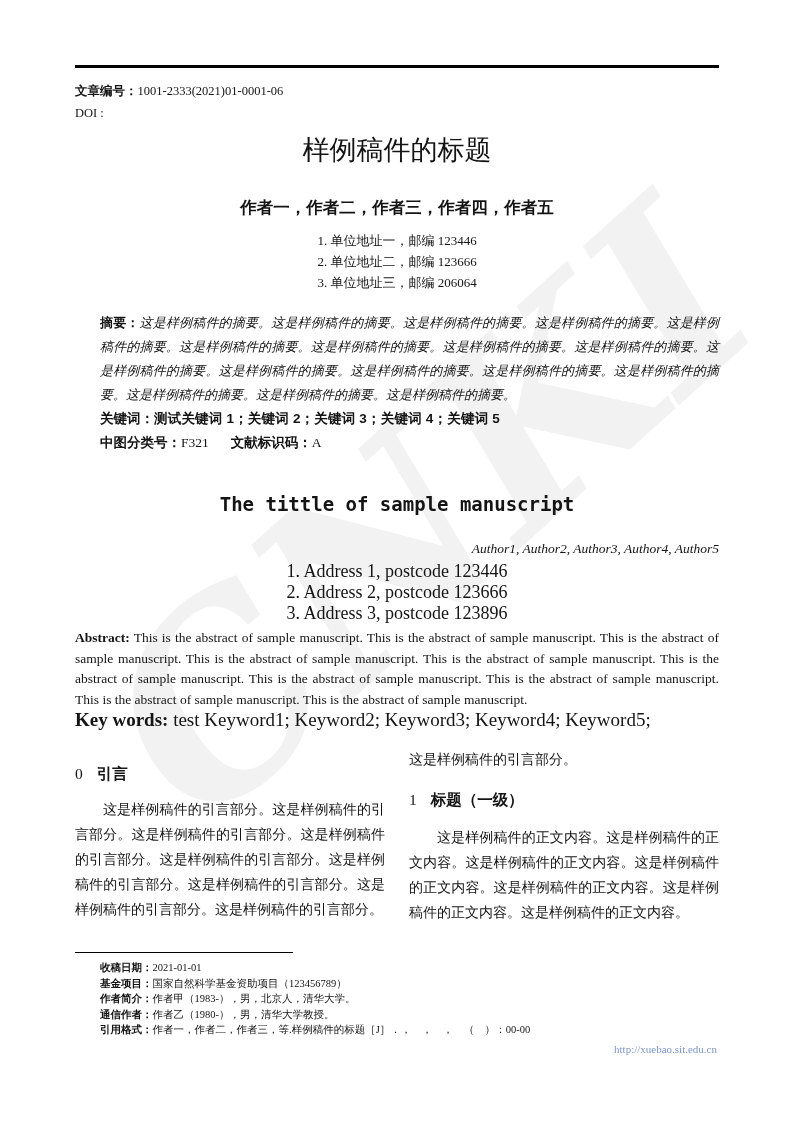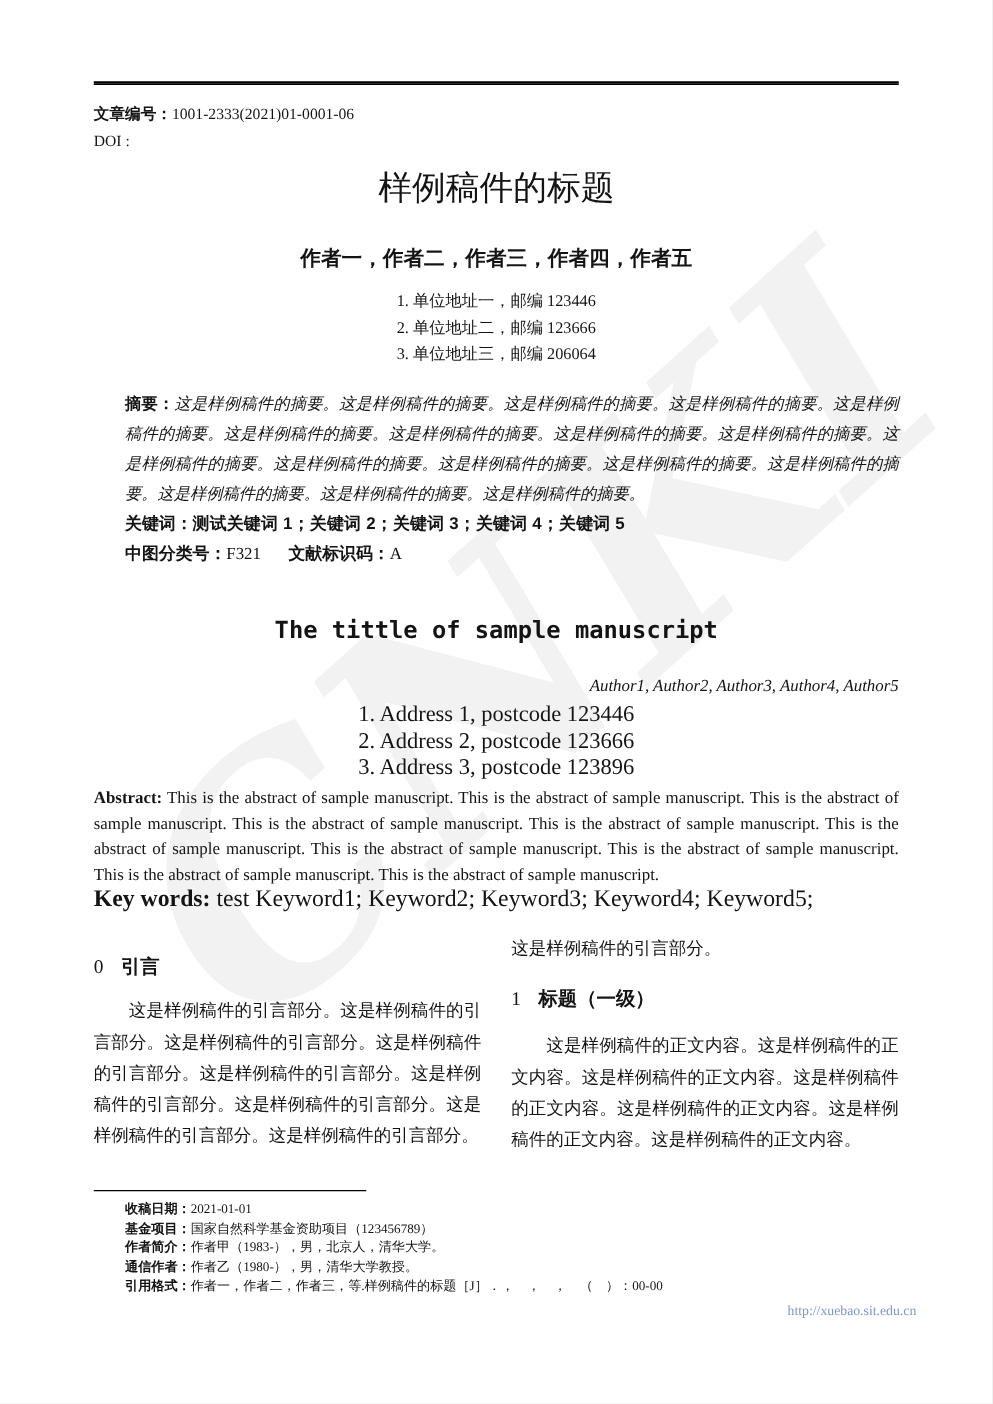--- a/index.html
+++ b/index.html
@@ -60,21 +60,21 @@
   .sec-heading .sec-num { margin-right:14px; }
   .sec-heading .sec-title { font-family:Liberation Serif, serif; font-weight:600; }
   .col-left .sec-heading { margin-top:16px; }
   .col-right .sec-heading { margin-top:17px; margin-bottom:14px; }
 
   .footnote { position:absolute; left:75px; top:952px; width:644px; z-index:2; background:transparent; }
   .fn-rule { width:218px; border-top:1px solid #000; margin-bottom:7px; }
   .fn-row { padding-left:25px; font-size:10.5px; line-height:15.5px; }
   .fn-label { font-family:"Liberation Sans", sans-serif; font-weight:700; }
 
-  .site-url { position:absolute; right:61px; top:1043px; font-size:11px; color:#7b97c9; z-index:2; text-decoration:none; }
+  .site-url { position:absolute; right:77px; top:1043px; font-size:11px; color:#7b97c9; z-index:2; text-decoration:none; }
 </style>
 </head>
 <body>
 
 <div class="page">
   <div class="watermark">CNKI</div>
 
   <div class="content">
 
     <div class="rule-double"></div>

